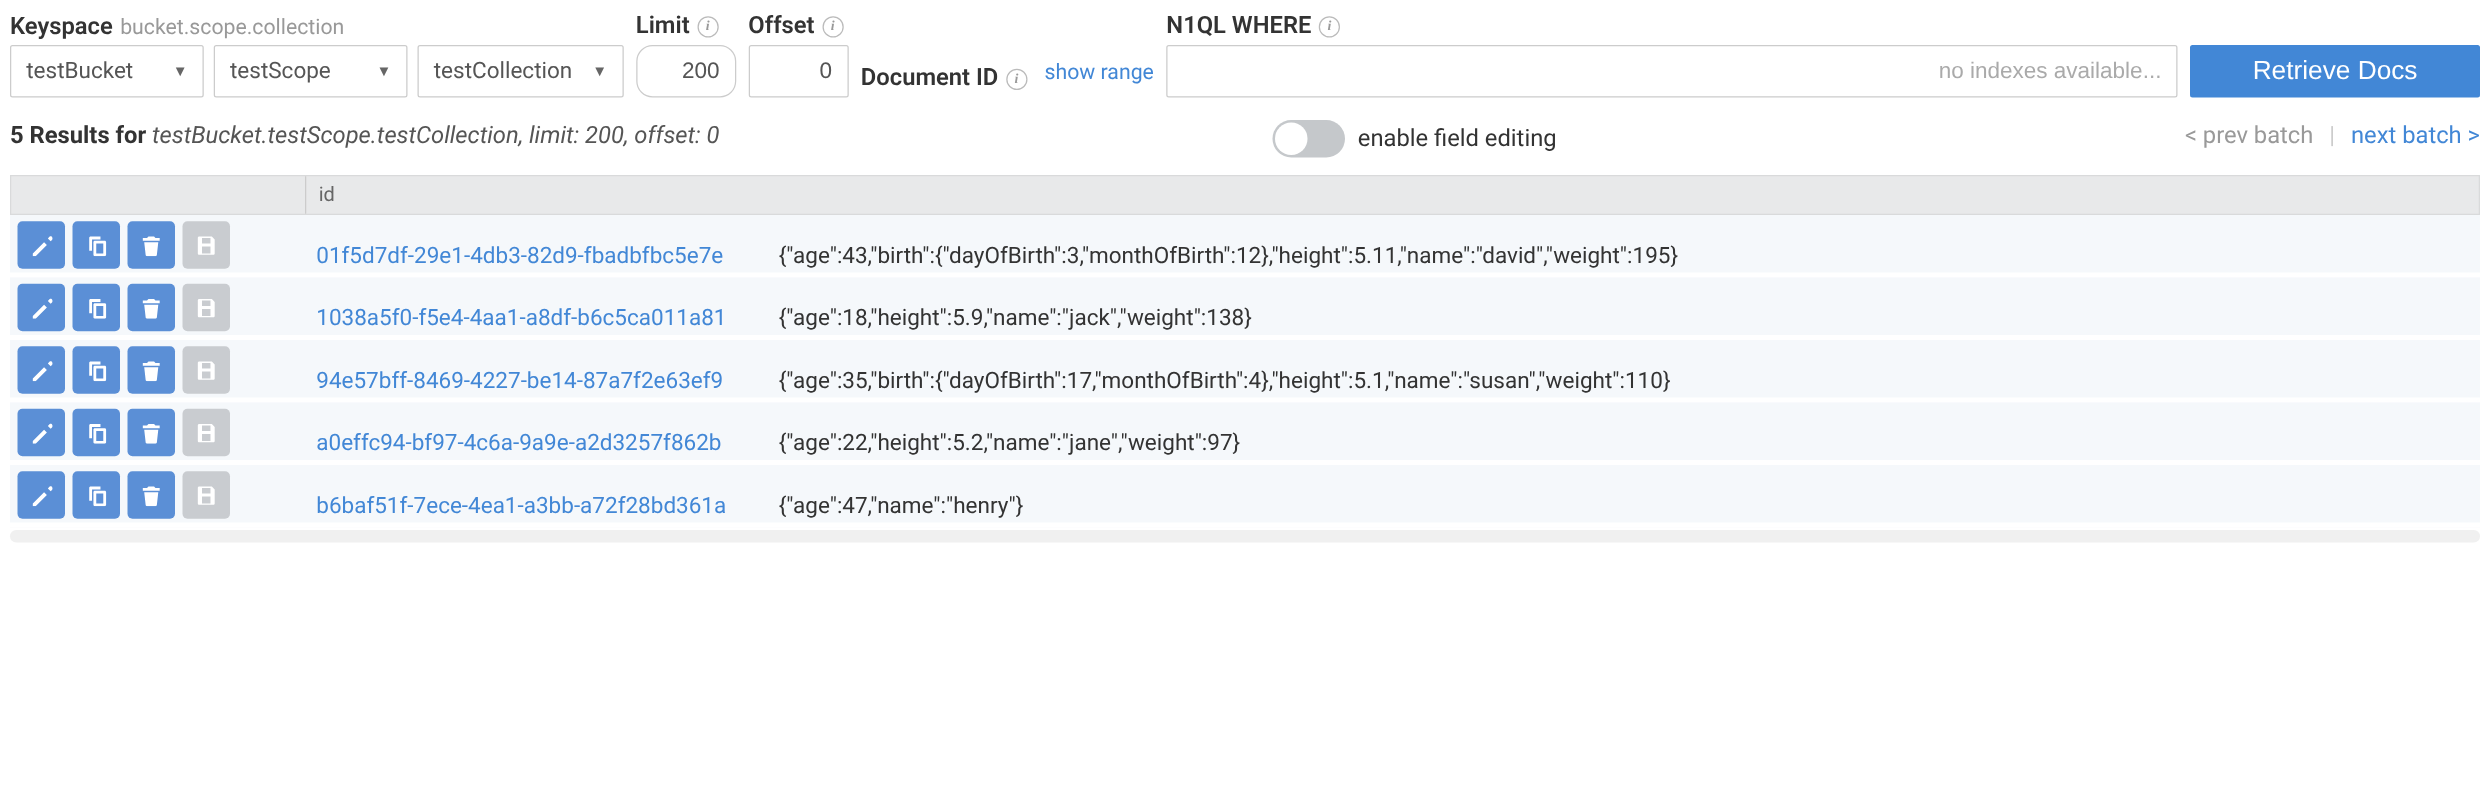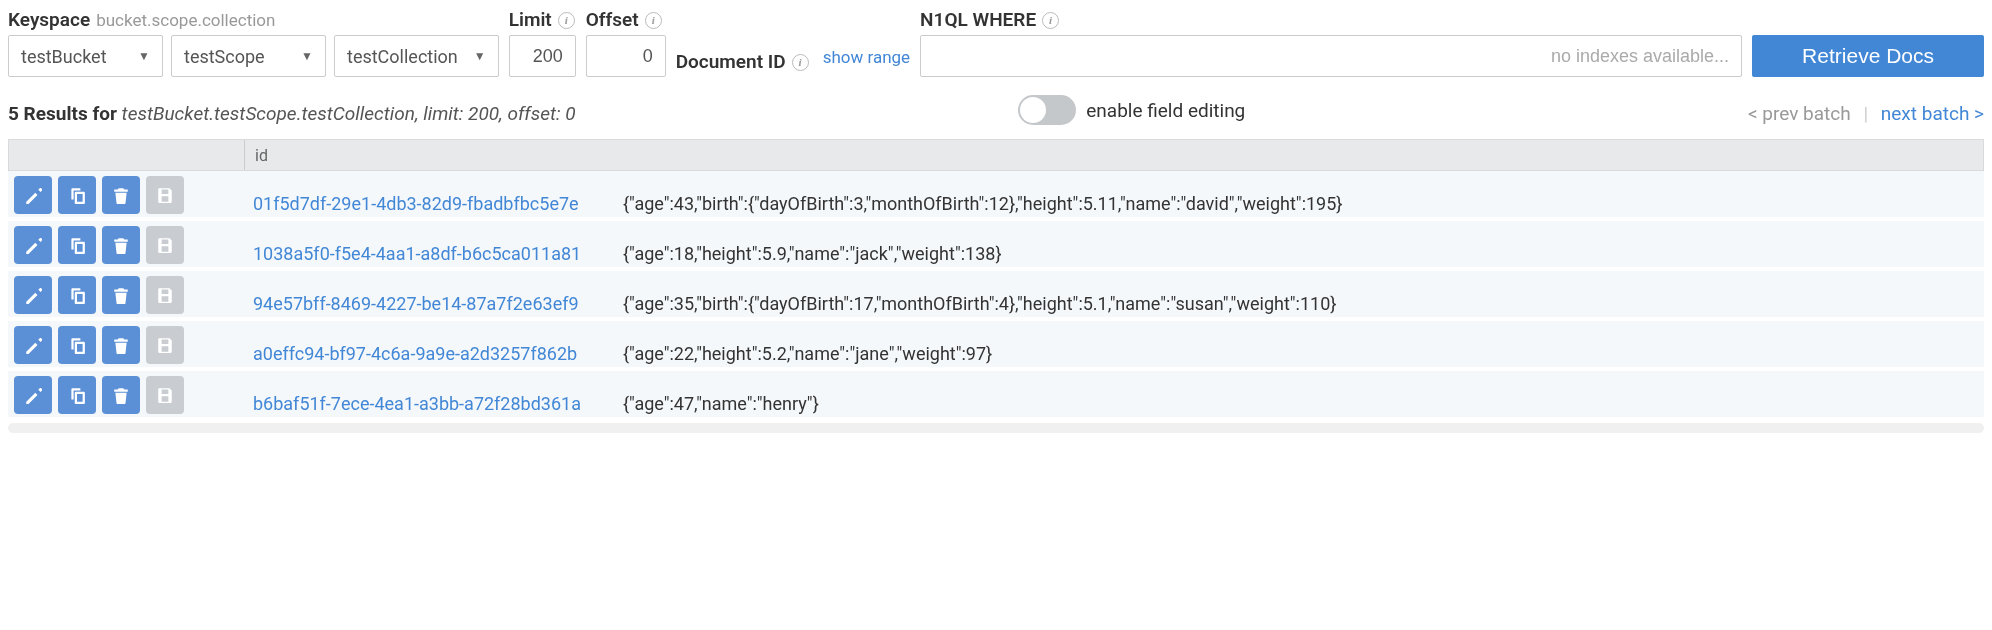--- a/index.html
+++ b/index.html
@@ -92,21 +92,21 @@
     background: #4287d6;
     color: #fff;
     border: none;
     border-radius: 2px;
     font-size: 21px;
     cursor: pointer;
     white-space: nowrap;
   }
   .results-bar {
     display: flex;
-    align-items: flex-end;
+    align-items: flex-start;
     padding: 8px 0 14px 0;
     font-size: 19px;
   }
   .results-bar .summary { flex: 0 0 auto; }
   .results-bar .summary strong { font-weight: 700; }
   .results-bar .summary em { font-style: italic; color: #555; font-weight: 400; }
   .spacer { flex: 1; }
   .toggle-wrap {
     display: flex;
     align-items: center;
@@ -224,21 +224,21 @@
         <span class="caret">▼</span>
       </div>
     </div>
   </div>
 
   <div class="ctrl-group">
     <div class="ctrl-label-row">
       <span>Limit</span>
       <span class="info-icon">i</span>
     </div>
-    <input class="text-input" style="width: 67px;" value="200">
+    <input class="text-input" style="width: 80px; border-radius: 13px;" value="200">
   </div>
 
   <div class="ctrl-group">
     <div class="ctrl-label-row">
       <span>Offset</span>
       <span class="info-icon">i</span>
     </div>
     <input class="text-input" style="width: 80px;" value="0">
   </div>
 

